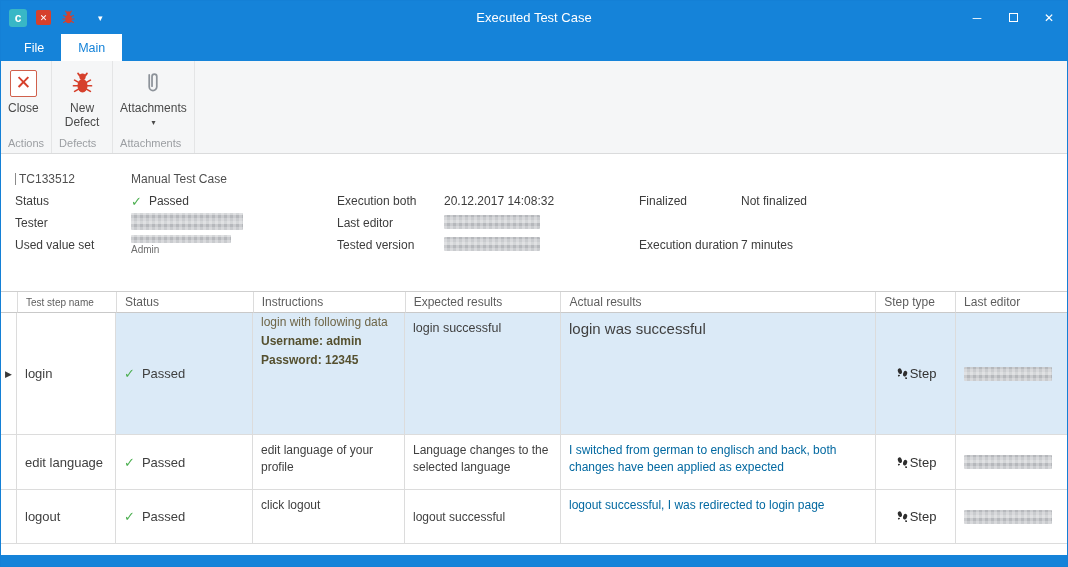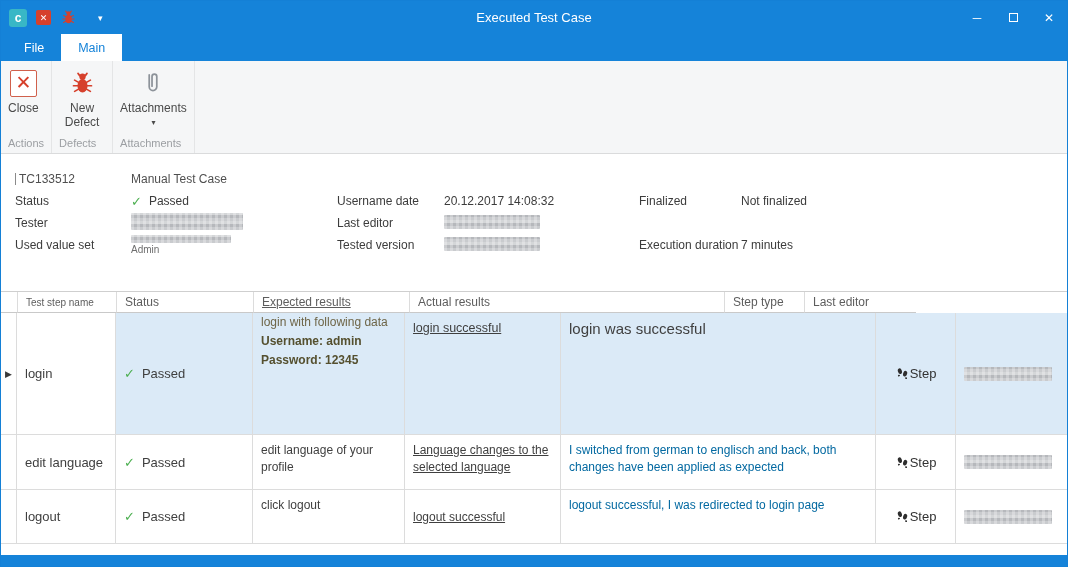--- a/index.html
+++ b/index.html
@@ -56,21 +56,21 @@
   .stack .mini { font-size:10px; color:#6e6e6e; margin-top:1px; }
 
   
   .grid { border-top:1px solid #cfcfcf; font-size:12px; color:#3f3f3f; }
   .grow { display:flex; }
   .cell { border-right:1px solid #dcdcdc; border-bottom:1px solid #dcdcdc; padding:7px 8px; overflow:hidden; }
   .c-ind    { width:16px; padding:0; display:flex; align-items:center; justify-content:center; }
   .c-name   { width:99px; font-size:13px; }
   .c-status { width:137px; }
   .c-instr  { width:152px; }
-  .c-exp    { width:156px;text-decoration:underline; }
+  .c-exp    { width:156px; }
   .c-act    { width:315px; }
   .c-step   { width:80px; }
   .c-editor { width:111px; border-right:none; }
   .ghead .cell { color:#5d5d5d; padding:3px 8px; border-bottom:1px solid #c9c9c9; display:flex; align-items:center; }
   .ghead { height:21px; }
   .r1 { height:122px; } .r2 { height:55px; } .r3 { height:54px; }
   .hl { background:#dbeaf7; }
   .v-center { display:flex; align-items:center; }
   .ind-arrow { font-size:9px; color:#3a3a3a; }
   .instr1 { padding-top:0; line-height:19px; }
@@ -193,21 +193,21 @@
     <div class="drow">
       <div class="dl1 muted"><span class="caret"></span><span>TC133512</span></div>
       <div class="dv1 muted">Manual Test Case</div>
     </div>
     <div class="drow">
       <div class="dl1">Status</div>
       <div class="dv1 v-center">
           <span class="chk">✓</span>
           <span>Passed</span>
         </div>
-      <div class="dl2">Username date</div>
+      <div class="dl2">Execution both</div>
       <div class="dv2">20.12.2017 14:08:32</div>
       <div class="dl3">Finalized</div>
       <div class="dv3">Not finalized</div>
     </div>
     <div class="drow">
       <div class="dl1">Tester</div>
       <div class="dv1"><span class="redacted" style="width:112px;height:17px;"></span></div>
       <div class="dl2">Last editor</div>
       <div class="dv2"><span class="redacted" style="width:96px;height:14px;"></span></div>
       <div class="dl3"></div>
@@ -224,20 +224,21 @@
       <div class="dl3">Execution duration</div>
       <div class="dv3">7 minutes</div>
     </div>
   </div>
 
   <div class="grid">
     <div class="grow ghead">
       <div class="cell c-ind"></div>
       <div class="cell c-name" style="font-size:10px;">Test step name</div>
       <div class="cell c-status">Status</div>
+      <div class="cell c-instr">Instructions</div>
       <div class="cell c-exp">Expected results</div>
       <div class="cell c-act">Actual results</div>
       <div class="cell c-step">Step type</div>
       <div class="cell c-editor">Last editor</div>
     </div>
 
     <div class="grow r1">
       <div class="cell c-ind">
           <span class="ind-arrow">▶</span>
         </div>

